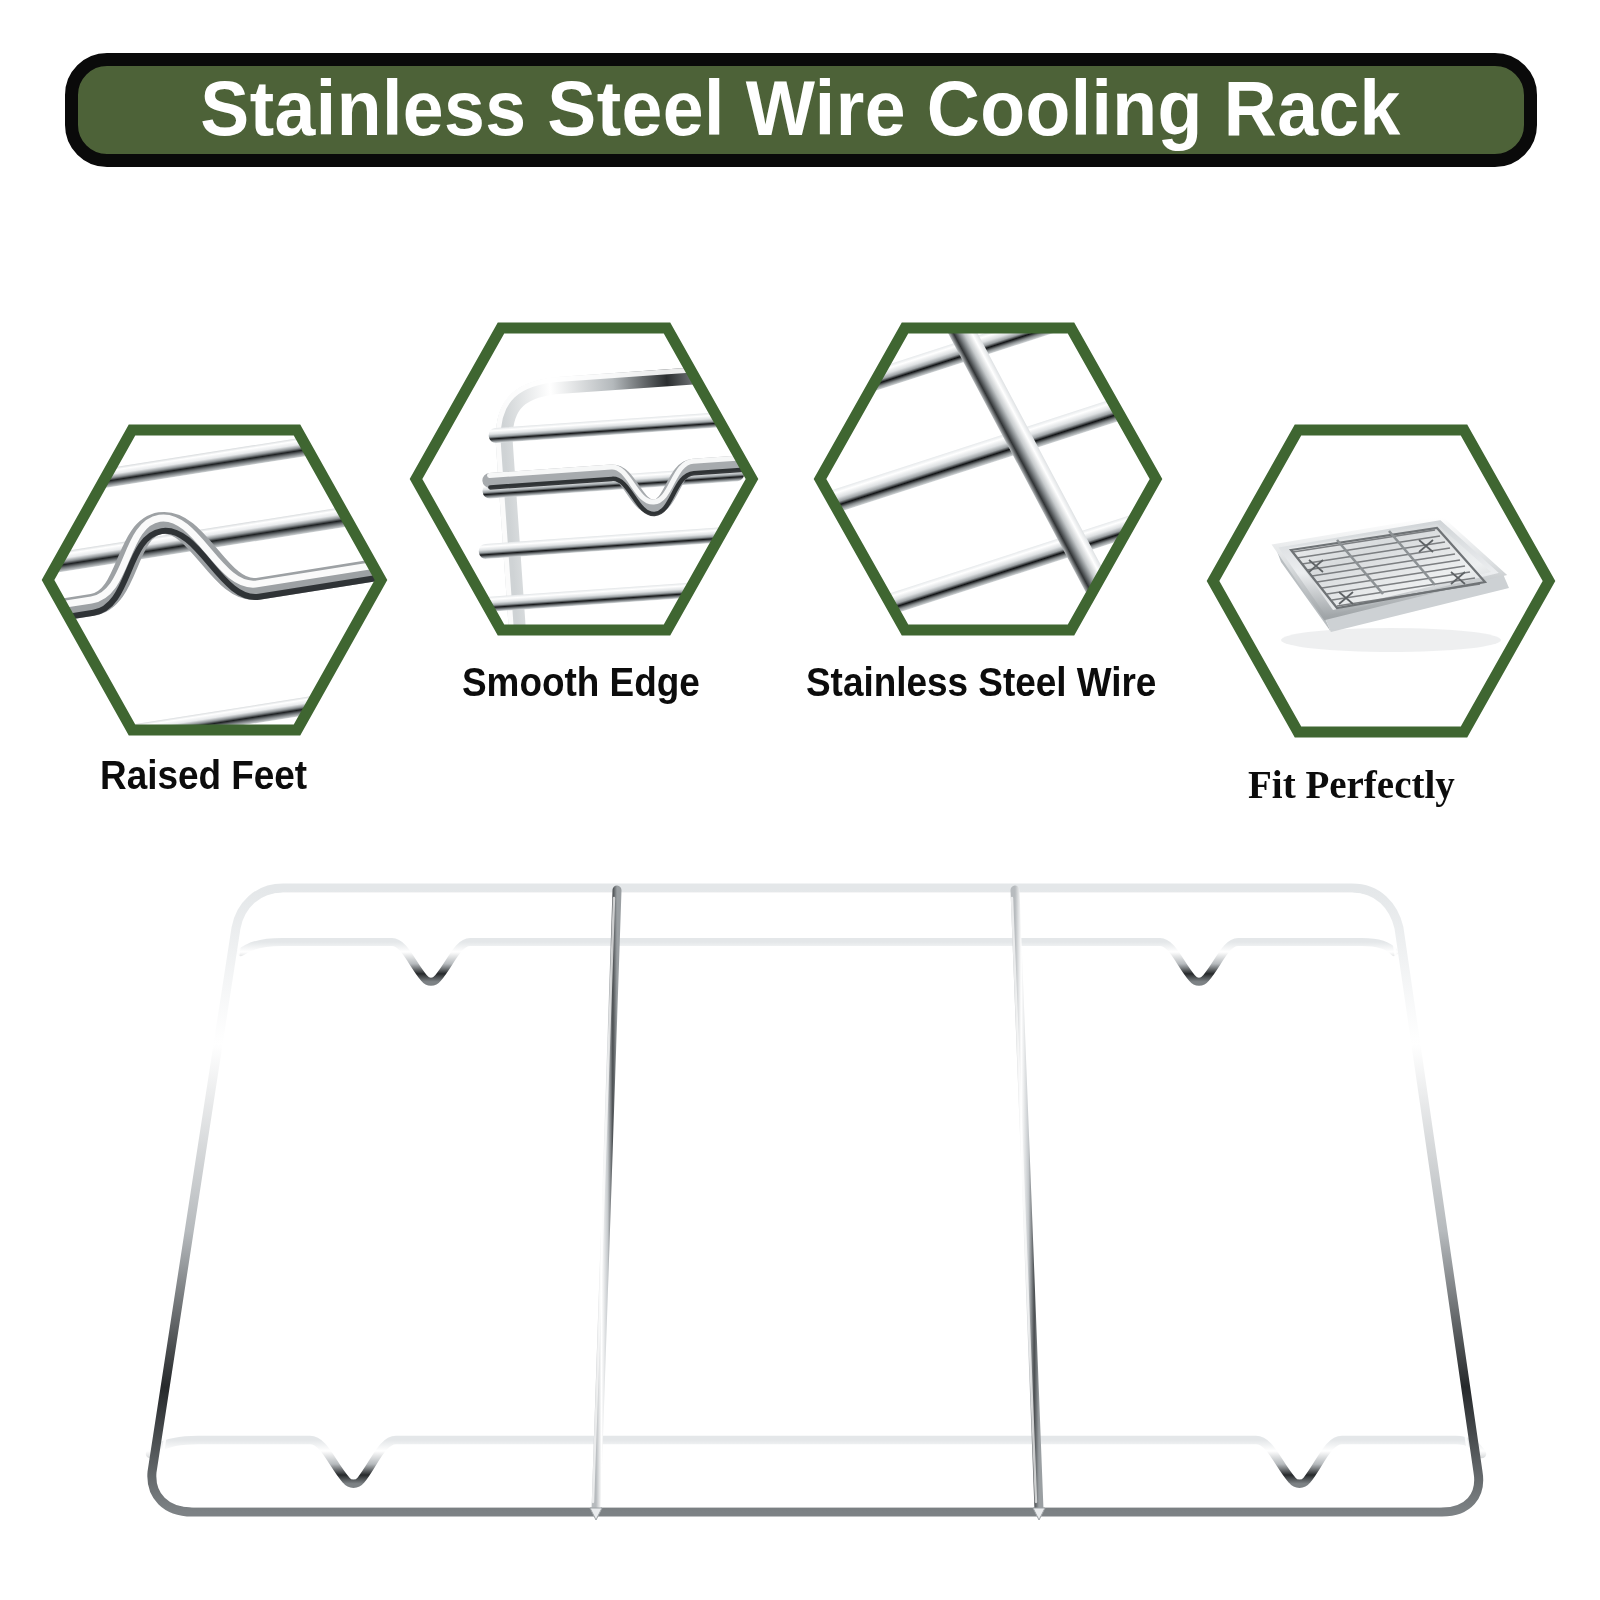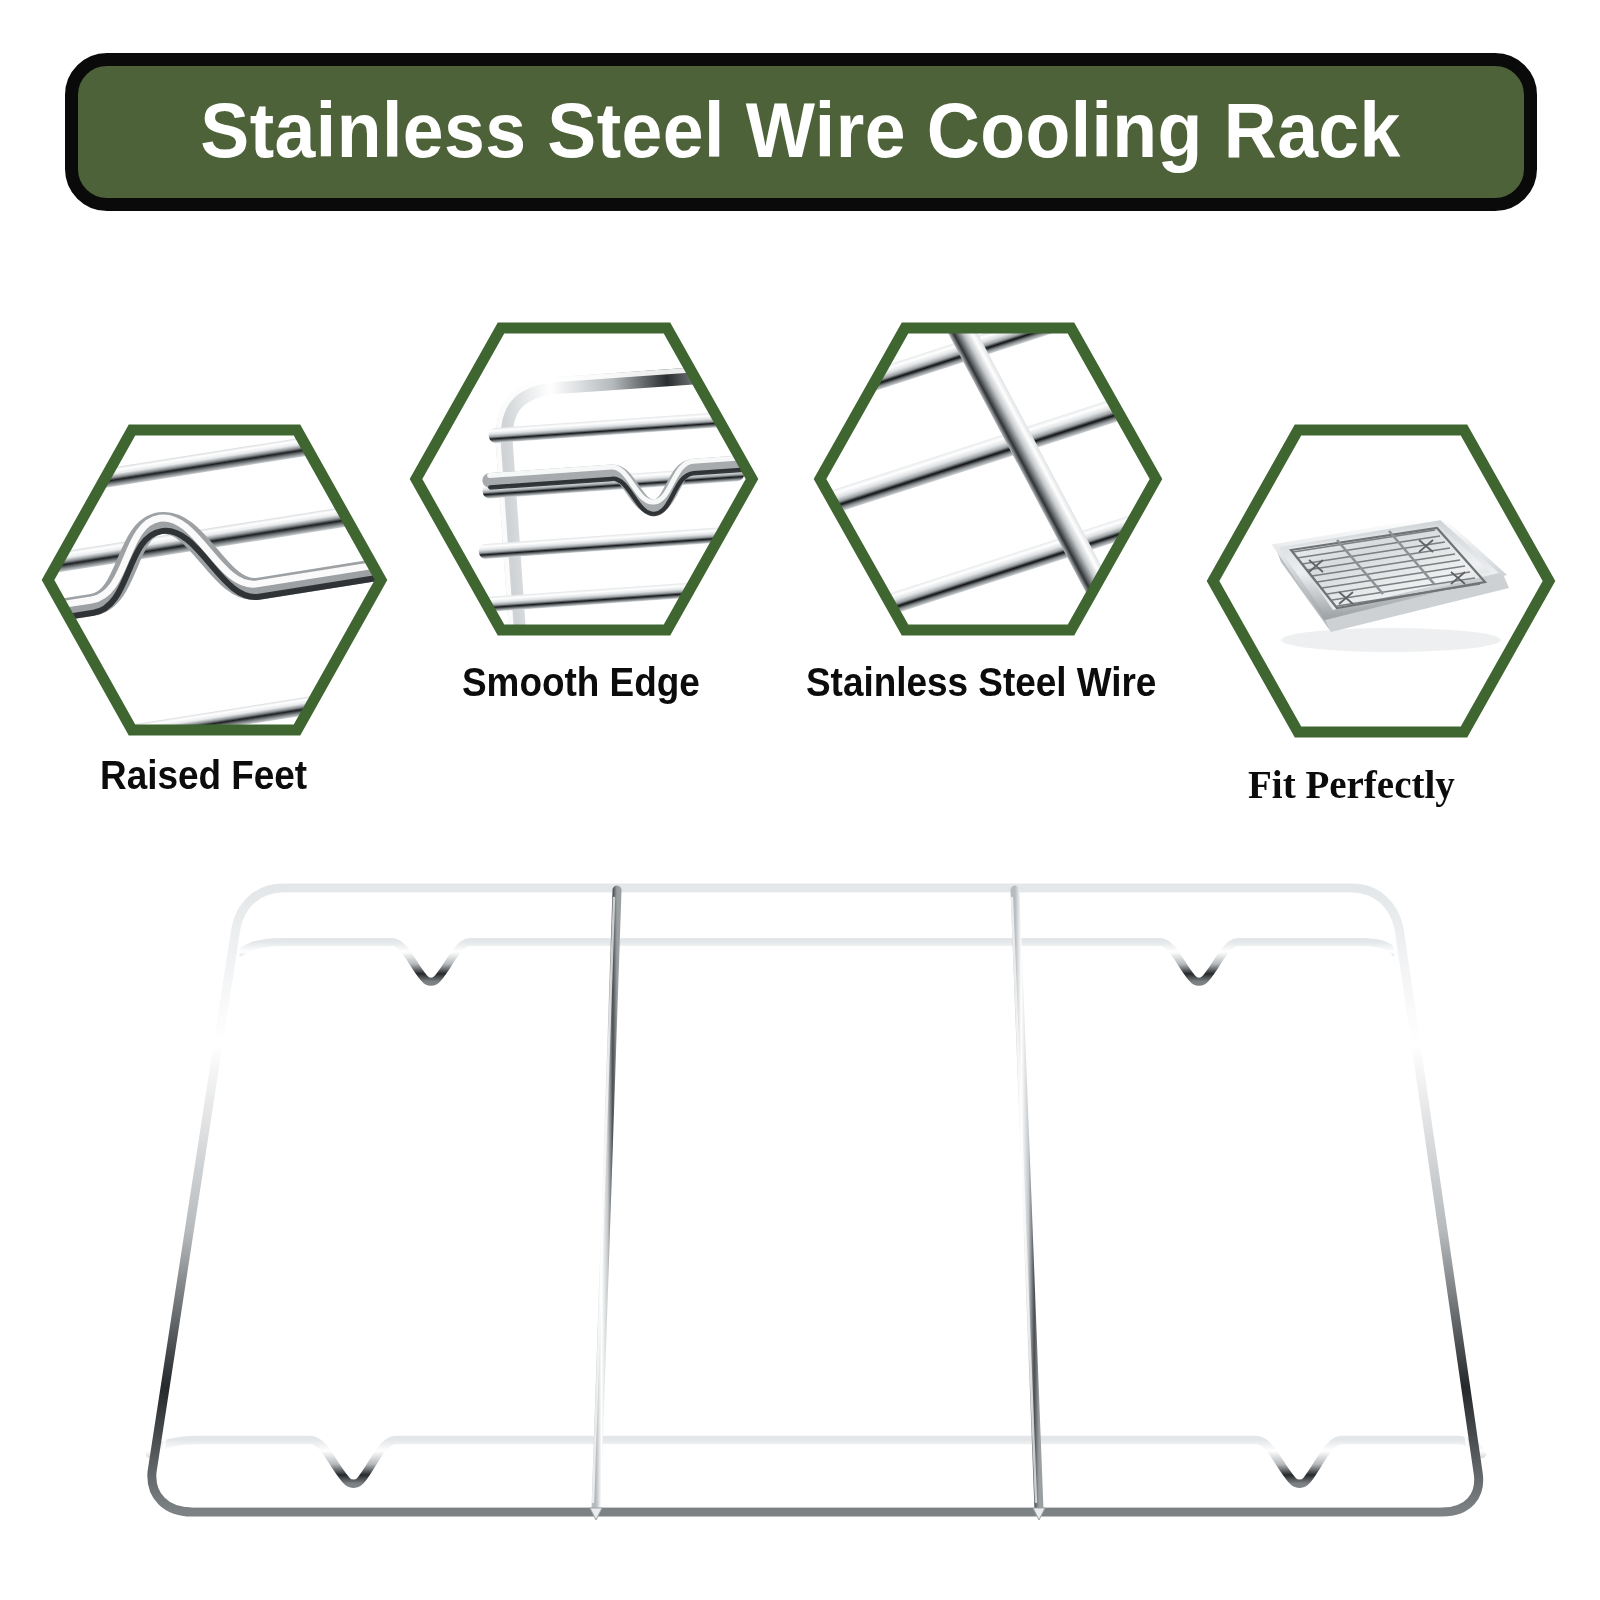--- a/index.html
+++ b/index.html
@@ -10,21 +10,21 @@
     font-family:"Liberation Sans","DejaVu Sans",sans-serif;
     overflow:hidden;
     position:relative;
   }
   #page{position:relative;width:1600px;height:1600px;}
 
   
   .banner{
     position:absolute;
     left:65px;top:53px;
-    width:1472px;height:158px;
+    width:1472px;height:114px;
     box-sizing:border-box;
     background:#4d6238;
     border:13px solid #0a0a0a;
     border-radius:42px;
     display:flex;align-items:center;justify-content:center;
   }
   .banner-title{
     color:#ffffff;
     font-family:"Liberation Sans Narrow","Liberation Sans","DejaVu Sans Condensed",sans-serif;
     font-weight:bold;

